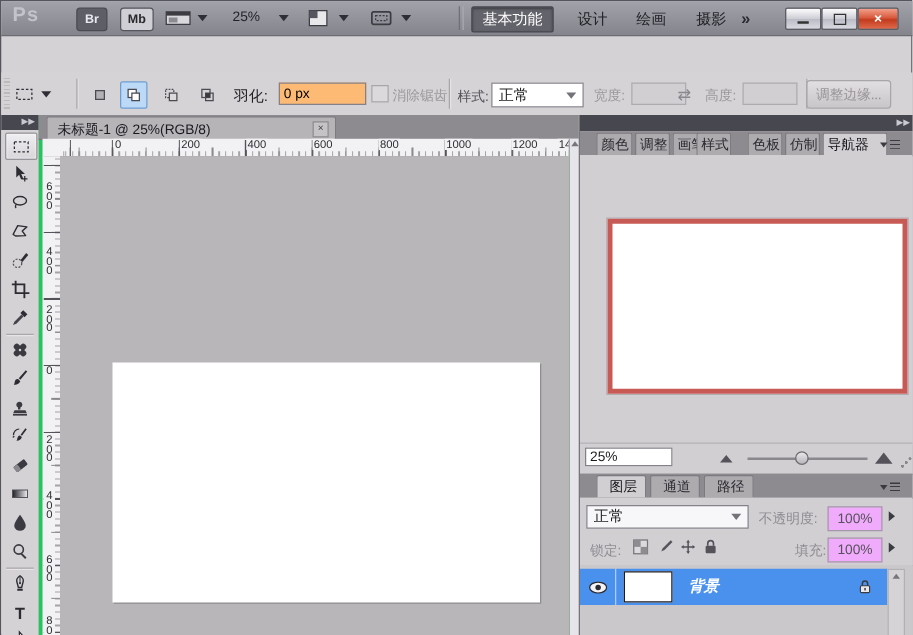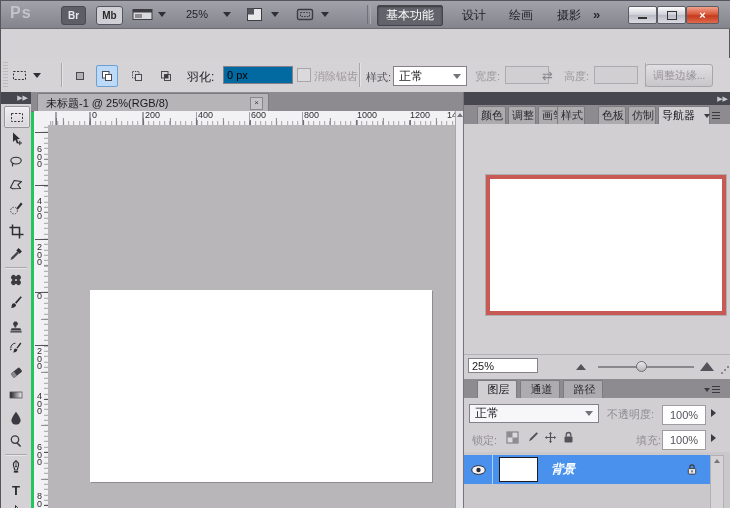--- a/index.html
+++ b/index.html
@@ -48,21 +48,21 @@
     border-bottom:1px solid #98959a;}
   #opt-grip{left:2px;top:4px;width:5px;height:26px;
     background:repeating-linear-gradient(#bbb 0 1px,transparent 1px 3px);}
   .opt-sep{top:5px;width:1px;height:24px;background:#aaa7aa;box-shadow:1px 0 0 #e4e2e4;}
   #tool-preset{left:10px;top:7px;width:44px;height:20px;display:flex;align-items:center;gap:5px;}
   .mode-btn{top:7px;width:20px;height:20px;border:1px solid transparent;border-radius:2px;
     display:flex;align-items:center;justify-content:center;}
   .mode-btn.selected{background:#bcd9f7;border:1px solid #6f9fd2;}
   .opt-label{top:11px;font-size:12px;color:#1d1d22;}
   .opt-label.dis{color:#9b989b;}
-  .opt-input{top:8px;height:16px;border:1px solid #84818a;background:#0369a1;
+  .opt-input{top:8px;height:16px;border:1px solid #84818a;background:#fdba74;
     font-size:11px;padding:0 3px;font-family:inherit;}
   .opt-input.dis{background:#d2cfd3;border-color:#aeabb0;}
   #antialias-box{left:296px;top:10px;width:12px;height:12px;background:#dcd9dc;
     border:1px solid #a9a6a9;}
   #style-dd{left:372px;top:8px;width:72px;height:18px;background:#fff;border:1px solid #84818a;
     display:flex;align-items:center;}
   #style-dd .val{flex:1;padding-left:5px;font-size:12px;}
   #swap-ico{left:541px;top:10px;color:#8b888d;font-size:13px;}
   #refine-btn{left:644px;top:6px;width:66px;height:21px;border:1px solid #a9a6ab;border-radius:3px;
     background:linear-gradient(#e2dfe2,#c9c6c9);color:#98959a;font-size:11px;
@@ -148,21 +148,21 @@
                radial-gradient(circle at 8px 2px,#8b888d 1px,transparent 1.4px);}
   
   #layers-tabs{left:0;top:287px;width:268px;height:19px;background:#8e8b90;border-bottom:1px solid #77747a;}
   #layers-controls{left:0;top:306px;width:268px;height:54px;background:#d2cfd3;border-bottom:1px solid #a9a6ab;}
   #blend-dd{left:5px;top:6px;width:130px;height:19px;background:#f7f6f8;border:1px solid #84818a;
     display:flex;align-items:center;box-sizing:border-box;}
   #blend-dd .val{flex:1;padding-left:5px;font-size:12px;color:#1d1d22;}
   .chev-down{width:0;height:0;border-left:4px solid transparent;border-right:4px solid transparent;
     border-top:5px solid #75727a;margin-right:5px;}
   .small-label{font-size:11px;color:#8f8c91;}
-  .val-box{height:20px;background:#ffffff;border:1px solid #a09da2;font-size:11px;color:#55525a;
+  .val-box{height:20px;background:#f0abfc;border:1px solid #a09da2;font-size:11px;color:#55525a;
     display:flex;align-items:center;justify-content:center;box-sizing:border-box;}
   .tri-right{width:0;height:0;border-top:4px solid transparent;border-bottom:4px solid transparent;
     border-left:5px solid #3a3a40;}
   .lock-ico{top:3px;width:16px;height:16px;display:flex;align-items:center;justify-content:center;}
   #layers-list{left:0;top:360px;width:268px;height:57px;background:#cbc8cc;}
   #layer-row{left:0;top:3px;width:246px;height:29px;background:#4a91ee;display:flex;align-items:center;}
   #eye-cell{width:28px;height:29px;border-right:1px solid rgba(255,255,255,.55);
     display:flex;align-items:center;justify-content:center;}
   #layer-thumb{width:37px;height:23px;background:#fff;border:1px solid #1c1c20;margin-left:6px;}
   #layer-name{margin-left:13px;font-size:12px;font-style:italic;font-weight:bold;color:#fff;flex:1;}

